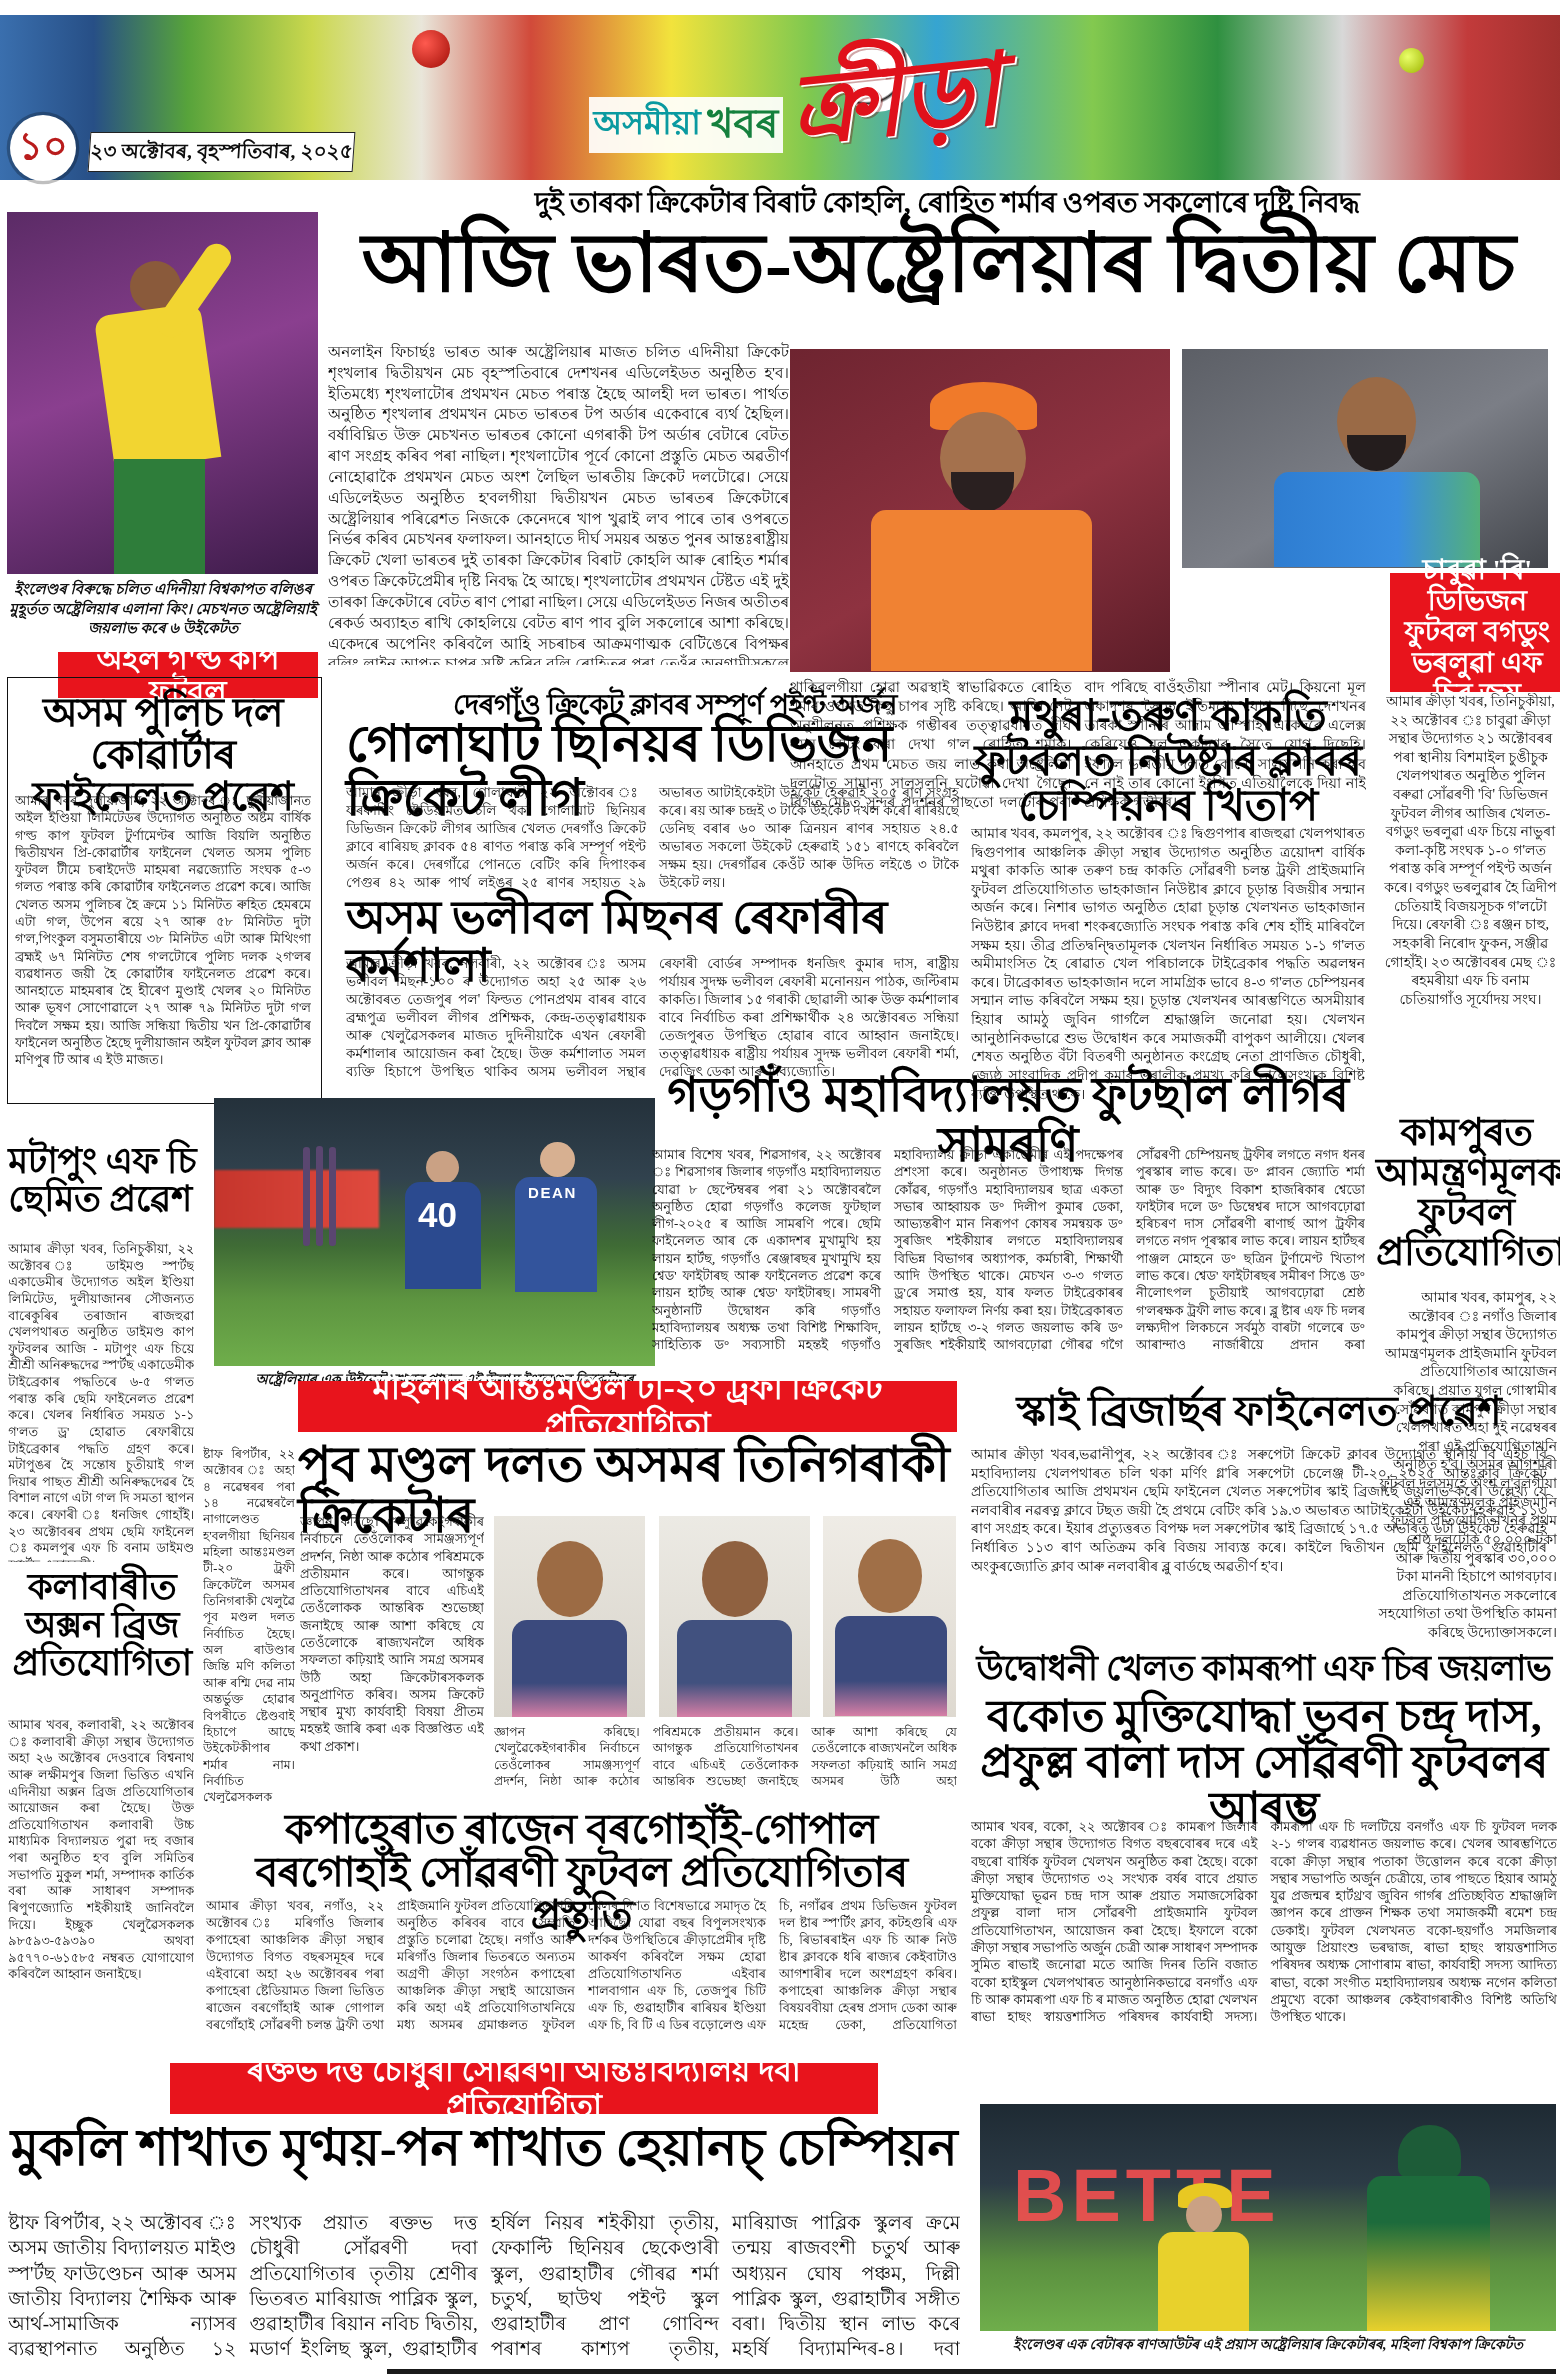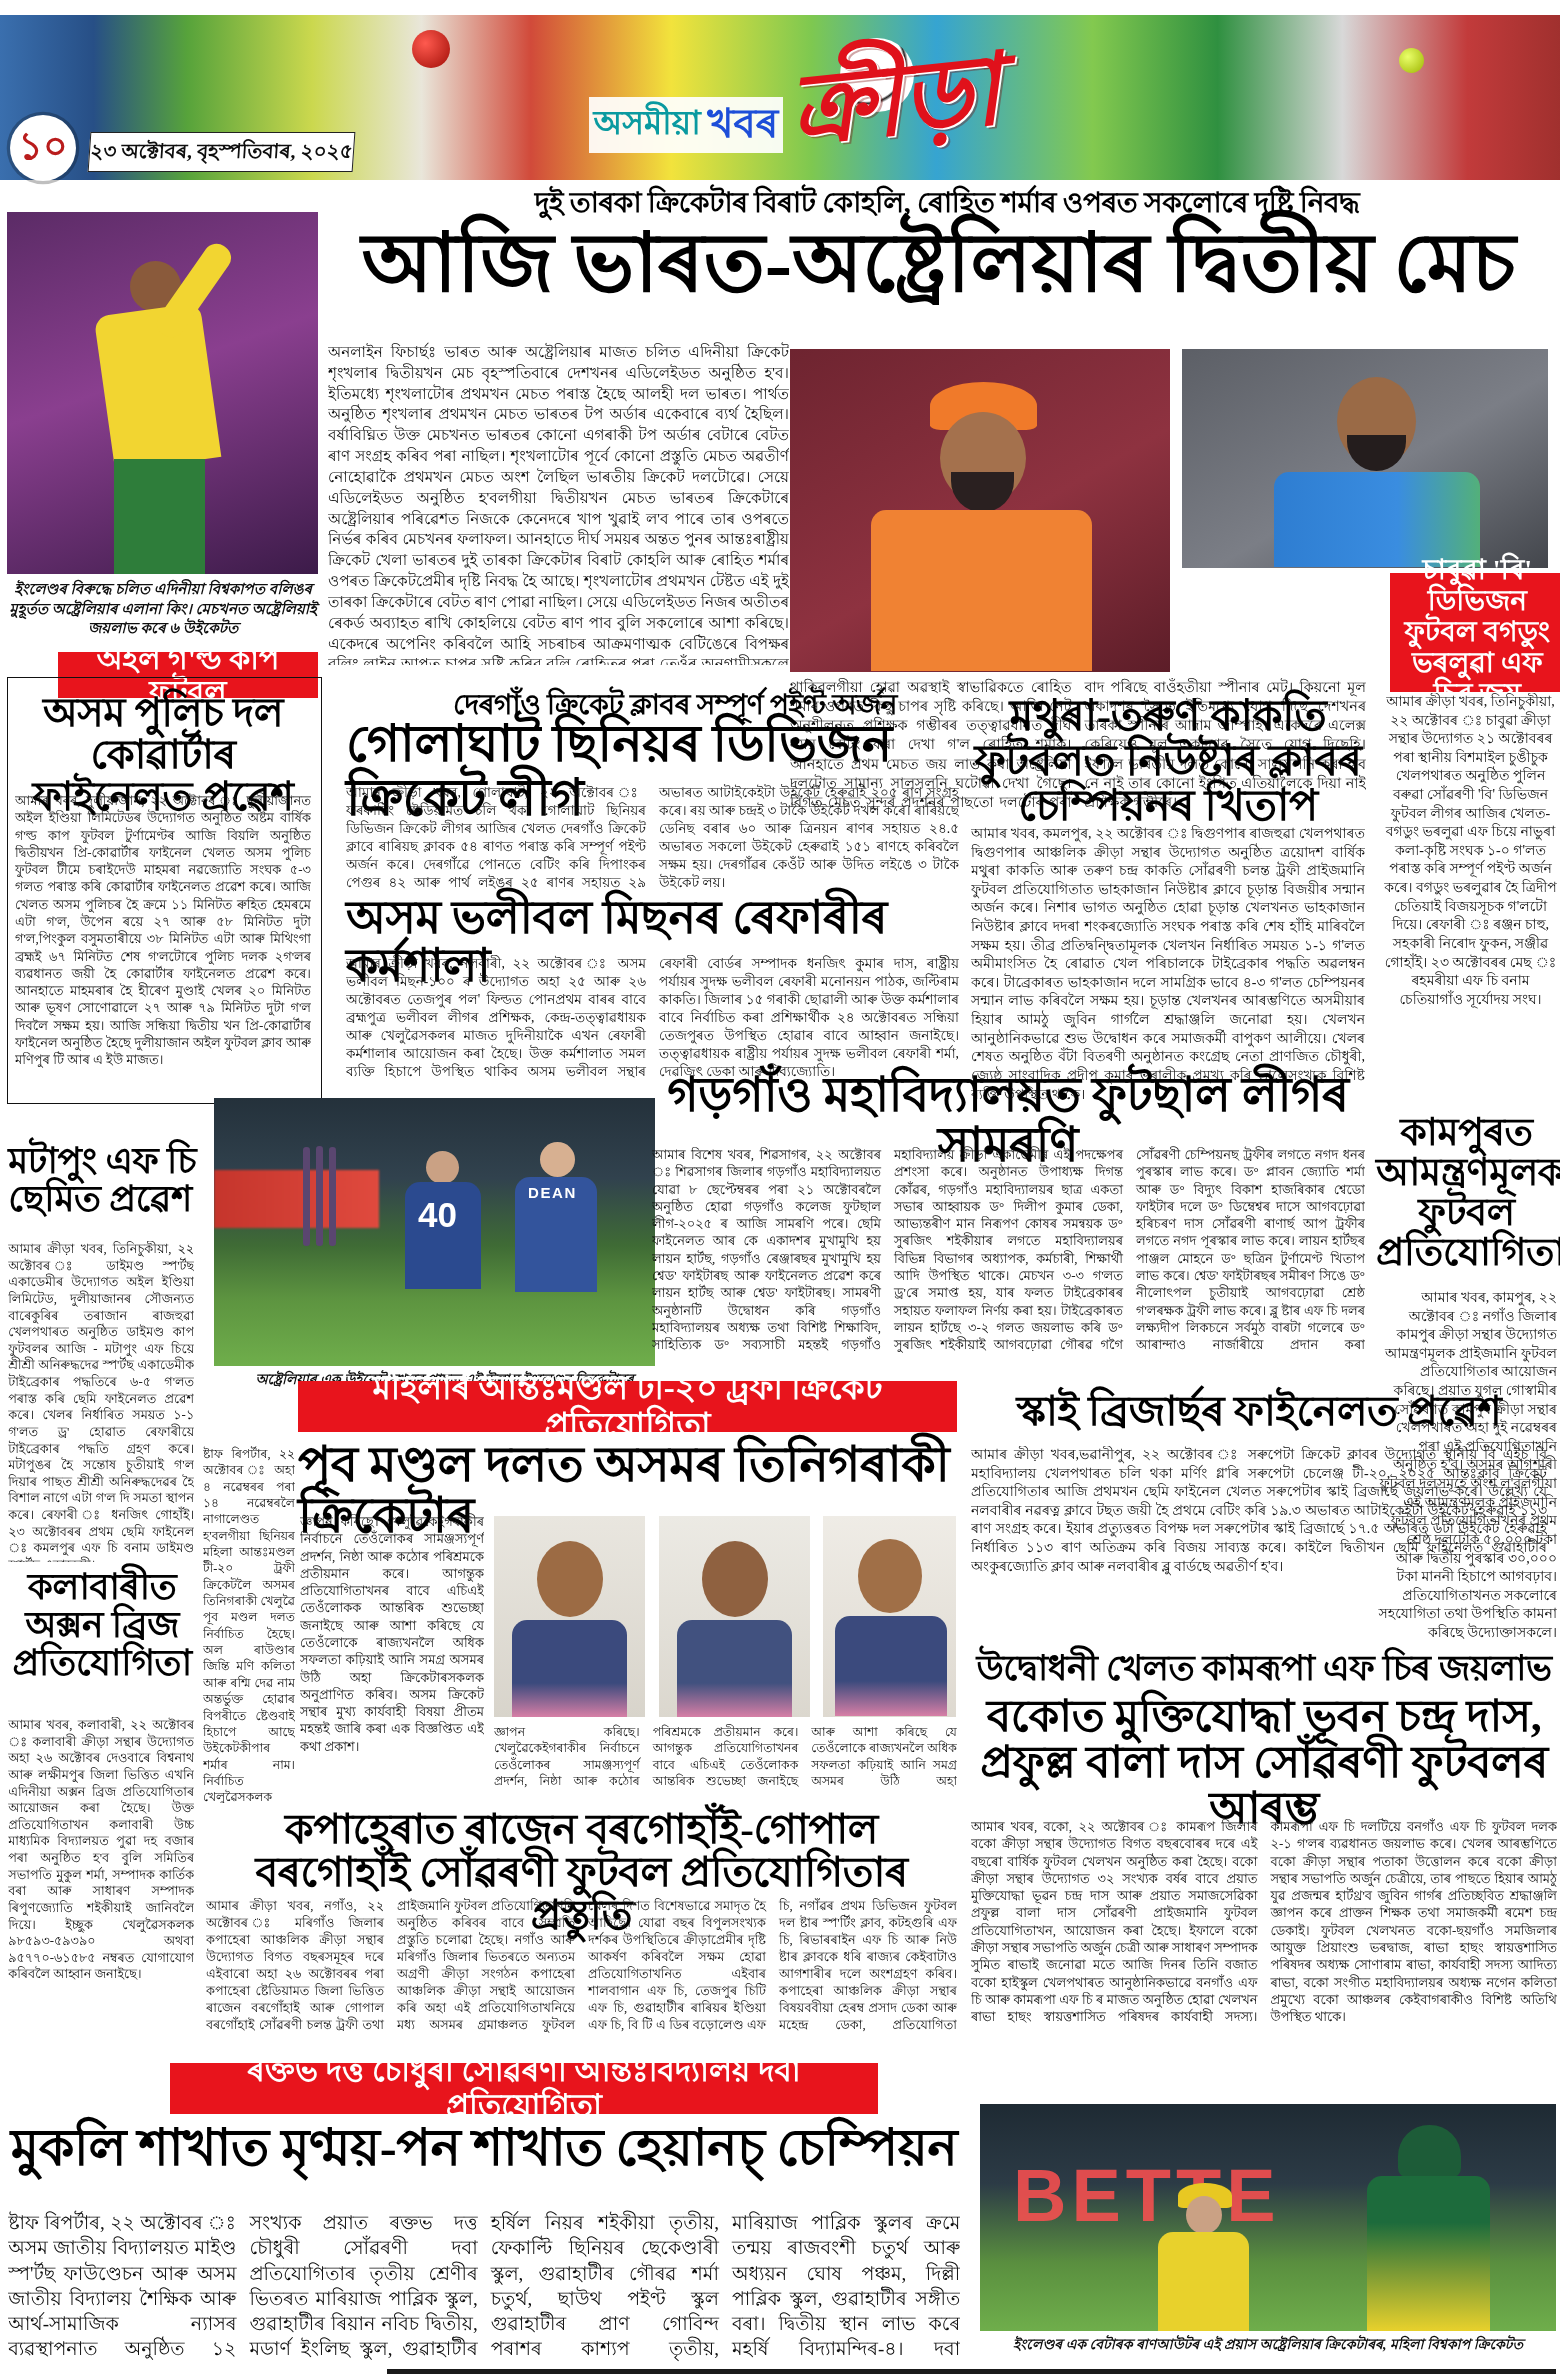--- a/index.html
+++ b/index.html
@@ -21,21 +21,21 @@
   .box-border{border:1.6px solid #111;}
   
   .masthead{background:linear-gradient(90deg,#3a6fae 0%,#274f86 6%,#57a33b 12%,#cbd84e 20%,#e9e6da 27%,#d14a3a 34%,#f2e33c 43%,#7ec850 52%,#36a4d1 60%,#83c94f 70%,#2f9040 78%,#d8d8d8 86%,#c23b3b 94%,#a0302e 100%);}
   .mh-ball{position:absolute;border-radius:50%;}
   .pg-circle{background:#fff;border-radius:50%;display:flex;align-items:center;justify-content:center;
              font-weight:bold;font-size:38px;color:#b91c1c;box-shadow:0 0 0 3.3px rgba(0,0,0,.25);}
   .datebox{background:#fff;border:1.6px solid #222;display:flex;align-items:center;justify-content:center;
            font-weight:bold;font-size:20px;transform:skew(-4deg);}
   .logobox{background:rgba(255,255,255,.92);display:flex;align-items:center;justify-content:center;gap:6.6px;}
   .logo-a{color:#0a9aa0;font-weight:bold;font-size:33px;}
-  .logo-k{color:#1d4ed8;font-weight:900;font-size:40px;}
+  .logo-k{color:#15803d;font-weight:900;font-size:40px;}
   .script-red{color:#e0111b;font-weight:900;font-style:italic;font-size:99px;line-height:1;
               transform:rotate(-6deg);text-shadow:1.6px 1.6px 0 #fff,3.3px 3.3px 0 rgba(120,0,0,.35);}
   .head{position:absolute;border-radius:50%;}
   .torso{position:absolute;border-radius:15px 15px 0 0;}
   .capbrim{position:absolute;border-radius:50% 50% 10% 10%;}
   .stump{position:absolute;width:7.4px;background:#5a4670;border-radius:3.3px;}
   .jersey-num{position:absolute;color:#fff;font-weight:900;font-family:"Liberation Sans",sans-serif;}
   .hoard{position:absolute;color:rgba(255,80,80,.85);font-family:"Liberation Sans",sans-serif;font-weight:900;}
 </style>
 </head>

